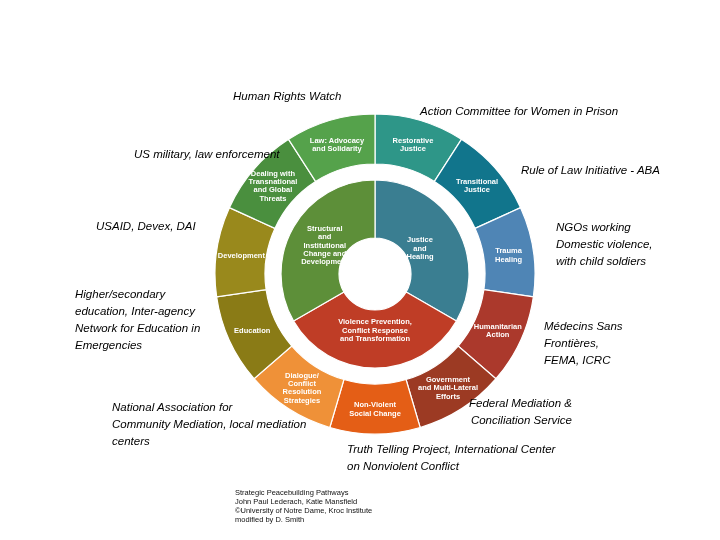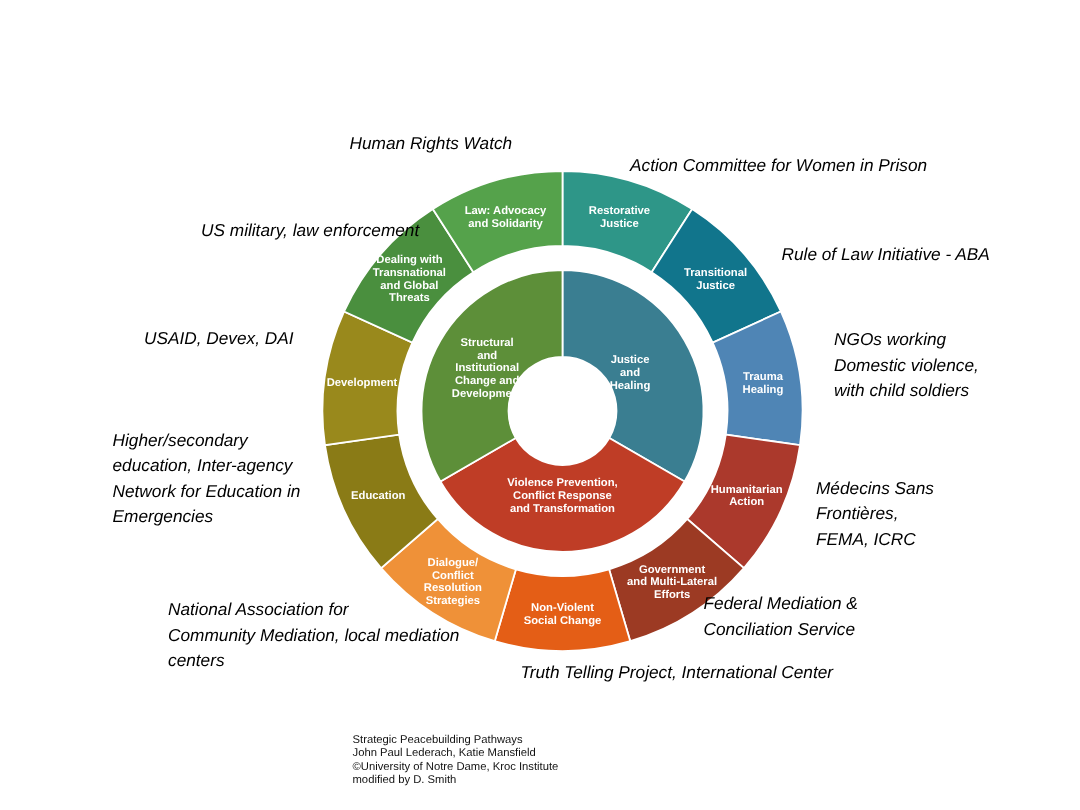--- a/index.html
+++ b/index.html
@@ -105,26 +105,27 @@
       <div class="ext-label" style="left: 544px; top: 318px;">
         <div>Médecins Sans</div>
         <div>Frontières,</div>
         <div>FEMA, ICRC</div>
       </div>
       <div class="ext-label" style="left: 112px; top: 399px;">
         <div>National Association for</div>
         <div>Community Mediation, local mediation</div>
         <div>centers</div>
       </div>
-      <div class="ext-label" style="left: 469px; top: 395px;">
+      <div class="ext-label" style="left: 469px; top: 395px; text-align: right;">
         <div>Federal Mediation &amp;</div>
         <div>Conciliation Service</div>
       </div>
       <div class="ext-label" style="left: 347px; top: 441px;">
         <div>Truth Telling Project, International Center</div>
+        <div>on Nonviolent Conflict</div>
       </div>
     </div>
   <div id="caption" class="caption">
     <div>Strategic Peacebuilding Pathways</div>
     <div>John Paul Lederach, Katie Mansfield</div>
     <div>©University of Notre Dame, Kroc Institute</div>
     <div>modified by D. Smith</div>
   </div>
 </div>
 

